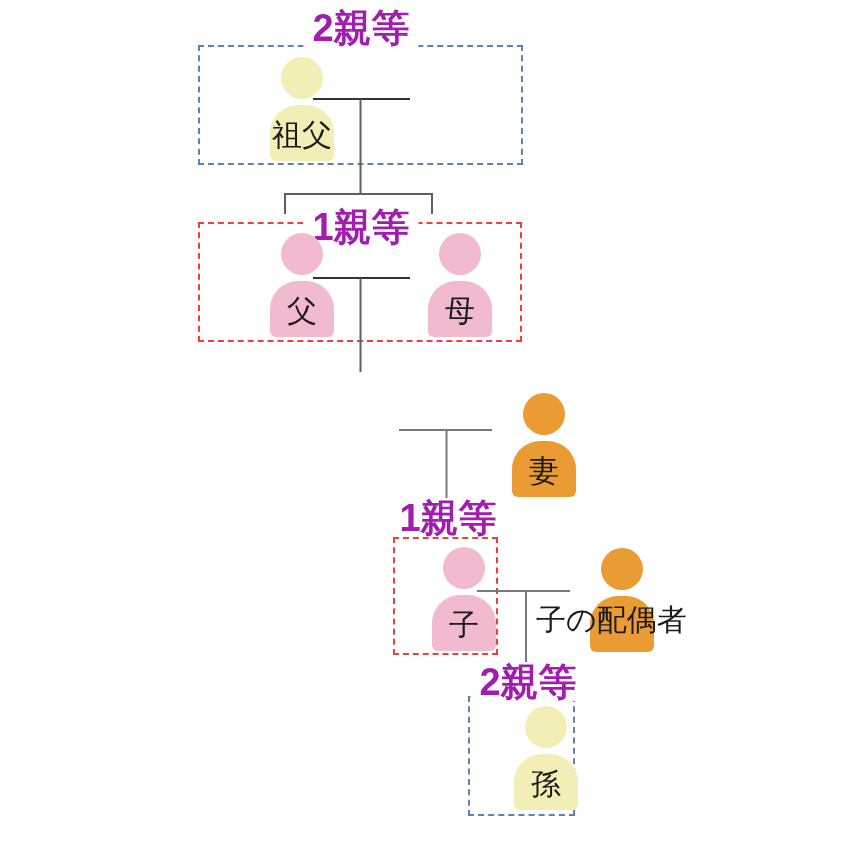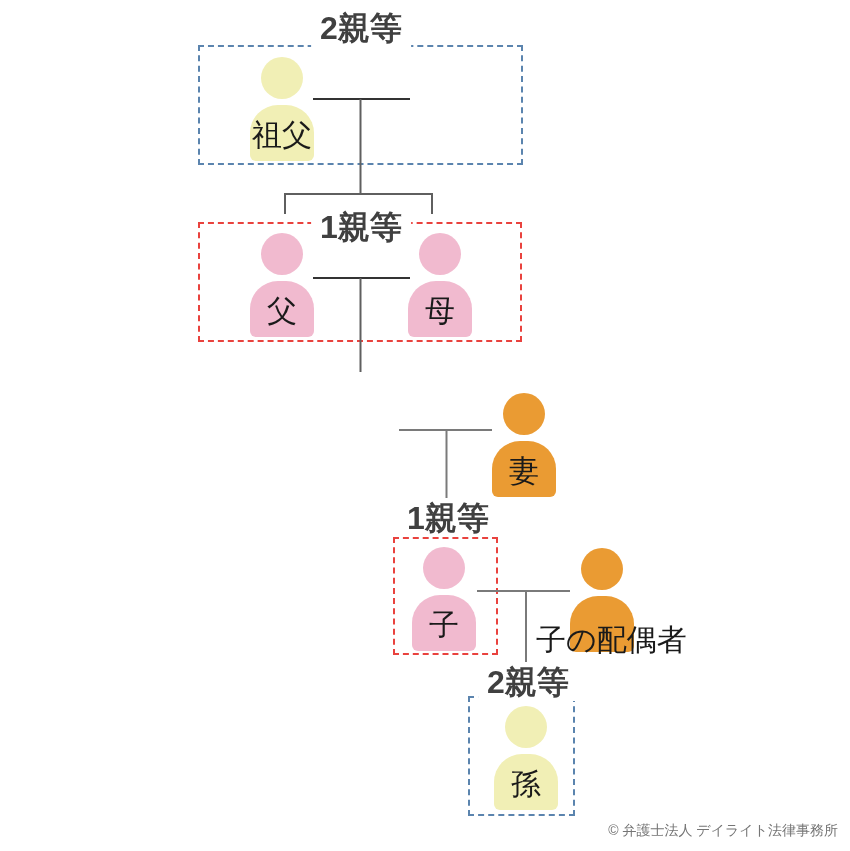--- a/index.html
+++ b/index.html
@@ -17,25 +17,25 @@
 
   .gbox{position:absolute;z-index:1;background:transparent;}
   .gbox.blue{border:2px dashed var(--box-blue-border,#5b84ae);}
   .gbox.red{border:2px dashed var(--box-red-border,#e9423e);}
 
   .degree{
     position:absolute;z-index:2;
     transform:translateX(-50%);
     background:#fff;
     padding:0 9px 3px 9px;
-    font-size:32px;line-height:31px;font-weight:700;
-    color:#404040;white-space:nowrap;
+    font-size:38px;line-height:31px;font-weight:700;
+    color:#a21caf;white-space:nowrap;
   }
 
-  .person{position:absolute;z-index:2;width:64px;height:104px;}
+  .person{position:absolute;z-index:2;width:64px;height:104px;margin-left:20px;}
   .person .head{
     position:absolute;top:0;left:50%;transform:translateX(-50%);
     width:42px;height:42px;border-radius:50%;
   }
   .person .body{
     position:absolute;left:0;top:48px;
     width:64px;height:56px;
     border-radius:28px 28px 6px 6px;
   }
   .person .plabel{
@@ -44,21 +44,21 @@
     z-index:4;
   }
   .person--yellow .head,.person--yellow .body{background:var(--figure-yellow,#f1efb5);}
   .person--pink .head,.person--pink .body{background:var(--figure-pink,#f1bacf);}
   .person--blue .head,.person--blue .body{background:var(--figure-blue,#90d1f1);}
   .person--orange .head,.person--orange .body{background:var(--figure-orange,#ea9b33);}
   .plabel--self{color:var(--self-label-red,#d8192c);font-weight:700;}
 
   .spouse-label{
     position:absolute;left:536px;top:603px;z-index:4;
-    font-size:30px;line-height:34px;color:#1a1a1a;white-space:nowrap;margin-top:20px;
+    font-size:30px;line-height:34px;color:#1a1a1a;white-space:nowrap;
   }
   .copyright{
     position:absolute;right:12px;top:821px;z-index:2;
     font-size:14px;line-height:18px;color:var(--copyright-gray,#757575);
     white-space:nowrap;
   }
 </style>
 </head>
 <body>
 
@@ -124,15 +124,14 @@
   </div>
 
   <div class="person person--yellow" style="left:494px;top:706px">
     <div class="head"></div>
     <div class="body"></div>
     <span class="plabel">孫</span>
   </div>
 
   <div class="spouse-label">子の配偶者</div>
 
-  <div class="copyright">© 弁護士法人 デイライト法律事務所</div>
 
 </div>
 
 </body></html>

